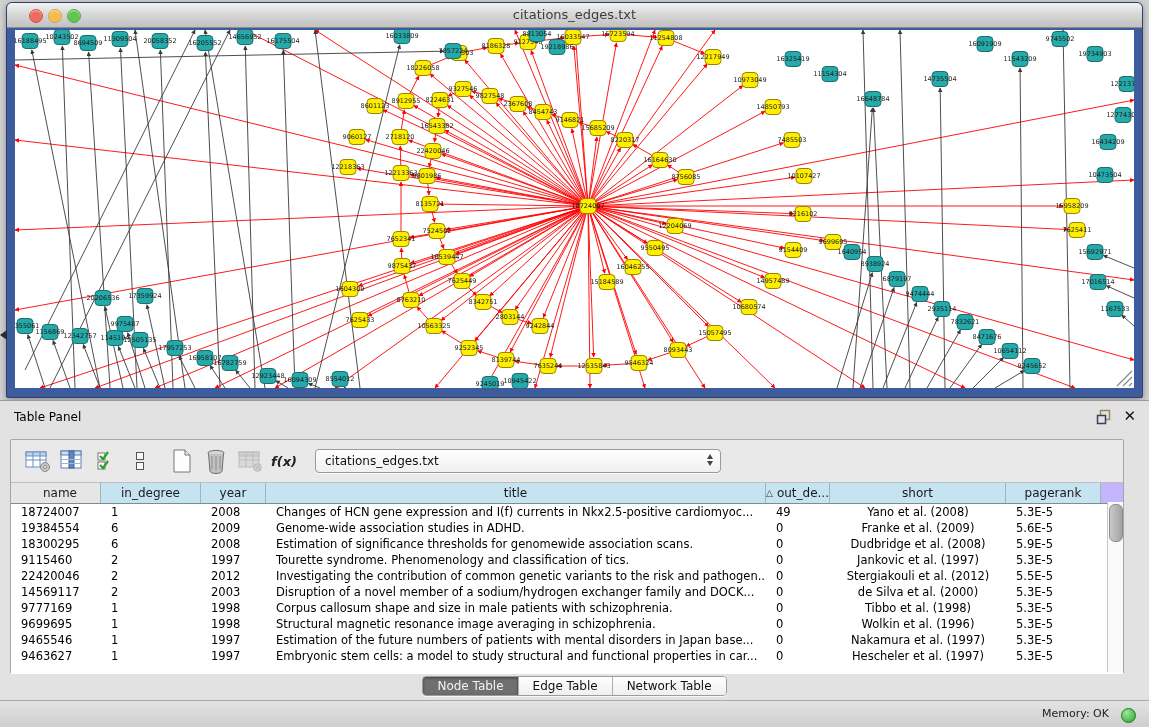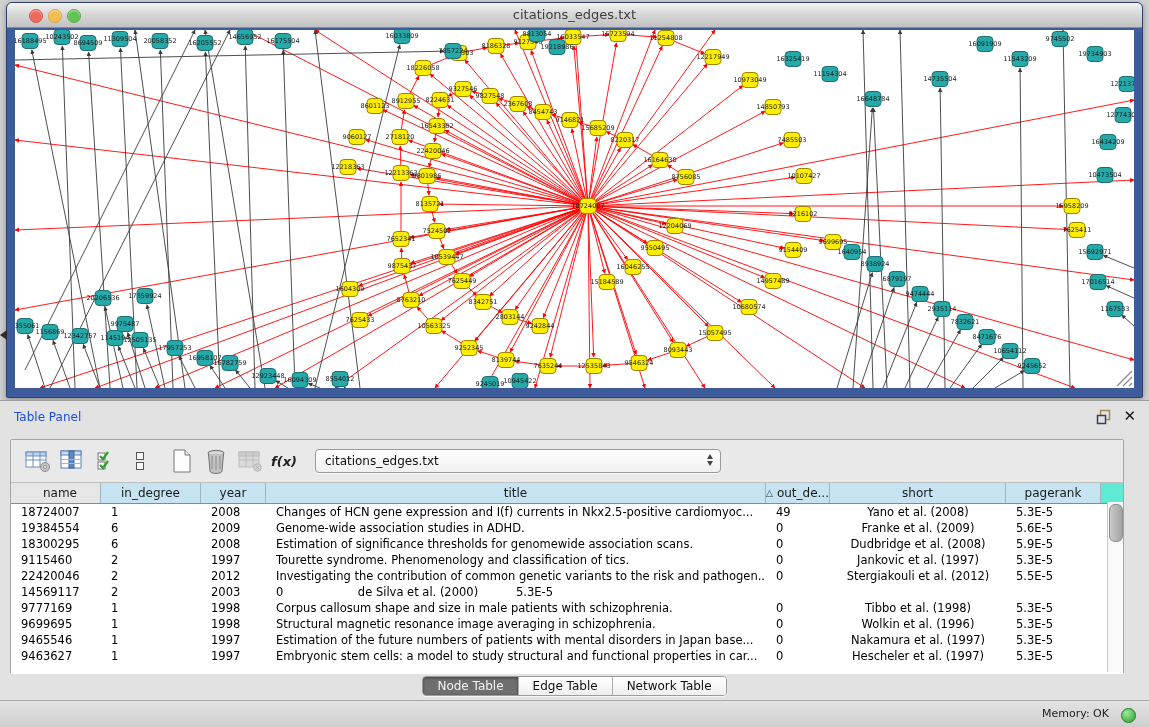--- a/index.html
+++ b/index.html
@@ -17,25 +17,25 @@
   .tl.min{left:41px;background:#F5BD4F;border:1px solid #D6A243;}
   .tl.zoom{left:60px;background:#61C554;border:1px solid #58A942;}
   .wtitle{text-align:center;line-height:24px;font-size:13px;color:#3C3C3C;}
   .canvas-wrap{position:absolute;left:8px;right:8px;top:27px;bottom:9px;background:#fff;overflow:hidden;}
   .canvas-wrap svg{display:block;}
   .collapse-arrow{position:absolute;left:0px;top:330px;width:0;height:0;
     border-top:5px solid transparent;border-bottom:5px solid transparent;border-right:7px solid #2b2b2b;}
 
   
   .table-panel{position:absolute;left:0;top:400px;width:1149px;height:327px;background:#E2E2E2;border-top:1px solid #9B9B9B;}
-  .tp-title{position:absolute;left:14px;top:9px;font-size:12px;color:#1d4ed8;}
+  .tp-title{position:absolute;left:14px;top:9px;font-size:12px;color:#000000;}
   .float-ic{position:absolute;right:36px;top:8px;cursor:pointer;}
   .close-ic{position:absolute;right:13px;top:6px;font-size:15px;font-weight:bold;color:#111;cursor:pointer;}
 
-  .tp-box{position:absolute;left:10px;top:38px;width:1112px;height:233px;background:#5eead4;
+  .tp-box{position:absolute;left:10px;top:38px;width:1112px;height:233px;background:#c4b5fd;
     border:1px solid #A6A6A6;border-radius:2px;}
   .toolbar{height:42px;background:#E9E9E9;border-bottom:1px solid #BFBFBF;display:flex;align-items:center;padding-left:10px;}
   .tbi{width:34px;height:30px;display:flex;align-items:center;justify-content:center;cursor:pointer;}
   .fx{font-size:13px;font-style:italic;font-weight:bold;color:#222;}
   .combo{position:relative;margin-left:14px;width:395px;height:22px;border:1px solid #9A9A9A;border-radius:4px;
     background:linear-gradient(#FFFFFF,#F0F0F0);font-size:12px;color:#111;line-height:22px;padding-left:9px;cursor:pointer;
     box-shadow:0 1px 0 rgba(255,255,255,.7);}
   .combo .arrows{position:absolute;right:7px;top:4px;display:flex;flex-direction:column;gap:2px;}
   .combo .arrows i{display:block;width:0;height:0;border-left:3.5px solid transparent;border-right:3.5px solid transparent;}
   .combo .arrows .up{border-bottom:5px solid #444;}
@@ -874,20 +874,21 @@
           <div class="cell c2">2012</div>
           <div class="cell c3">Investigating the contribution of common genetic variants to the risk and pathogen...</div>
           <div class="cell c4">0</div>
           <div class="cell c5">Stergiakouli et al. (2012)</div>
           <div class="cell c6">5.5E-5</div>
         </div>
         <div class="trow">
           <div class="cell c0">14569117</div>
           <div class="cell c1">2</div>
           <div class="cell c2">2003</div>
+          <div class="cell c3">Disruption of a novel member of a sodium/hydrogen exchanger family and DOCK...</div>
           <div class="cell c4">0</div>
           <div class="cell c5">de Silva et al. (2000)</div>
           <div class="cell c6">5.3E-5</div>
         </div>
         <div class="trow">
           <div class="cell c0">9777169</div>
           <div class="cell c1">1</div>
           <div class="cell c2">1998</div>
           <div class="cell c3">Corpus callosum shape and size in male patients with schizophrenia.</div>
           <div class="cell c4">0</div>

